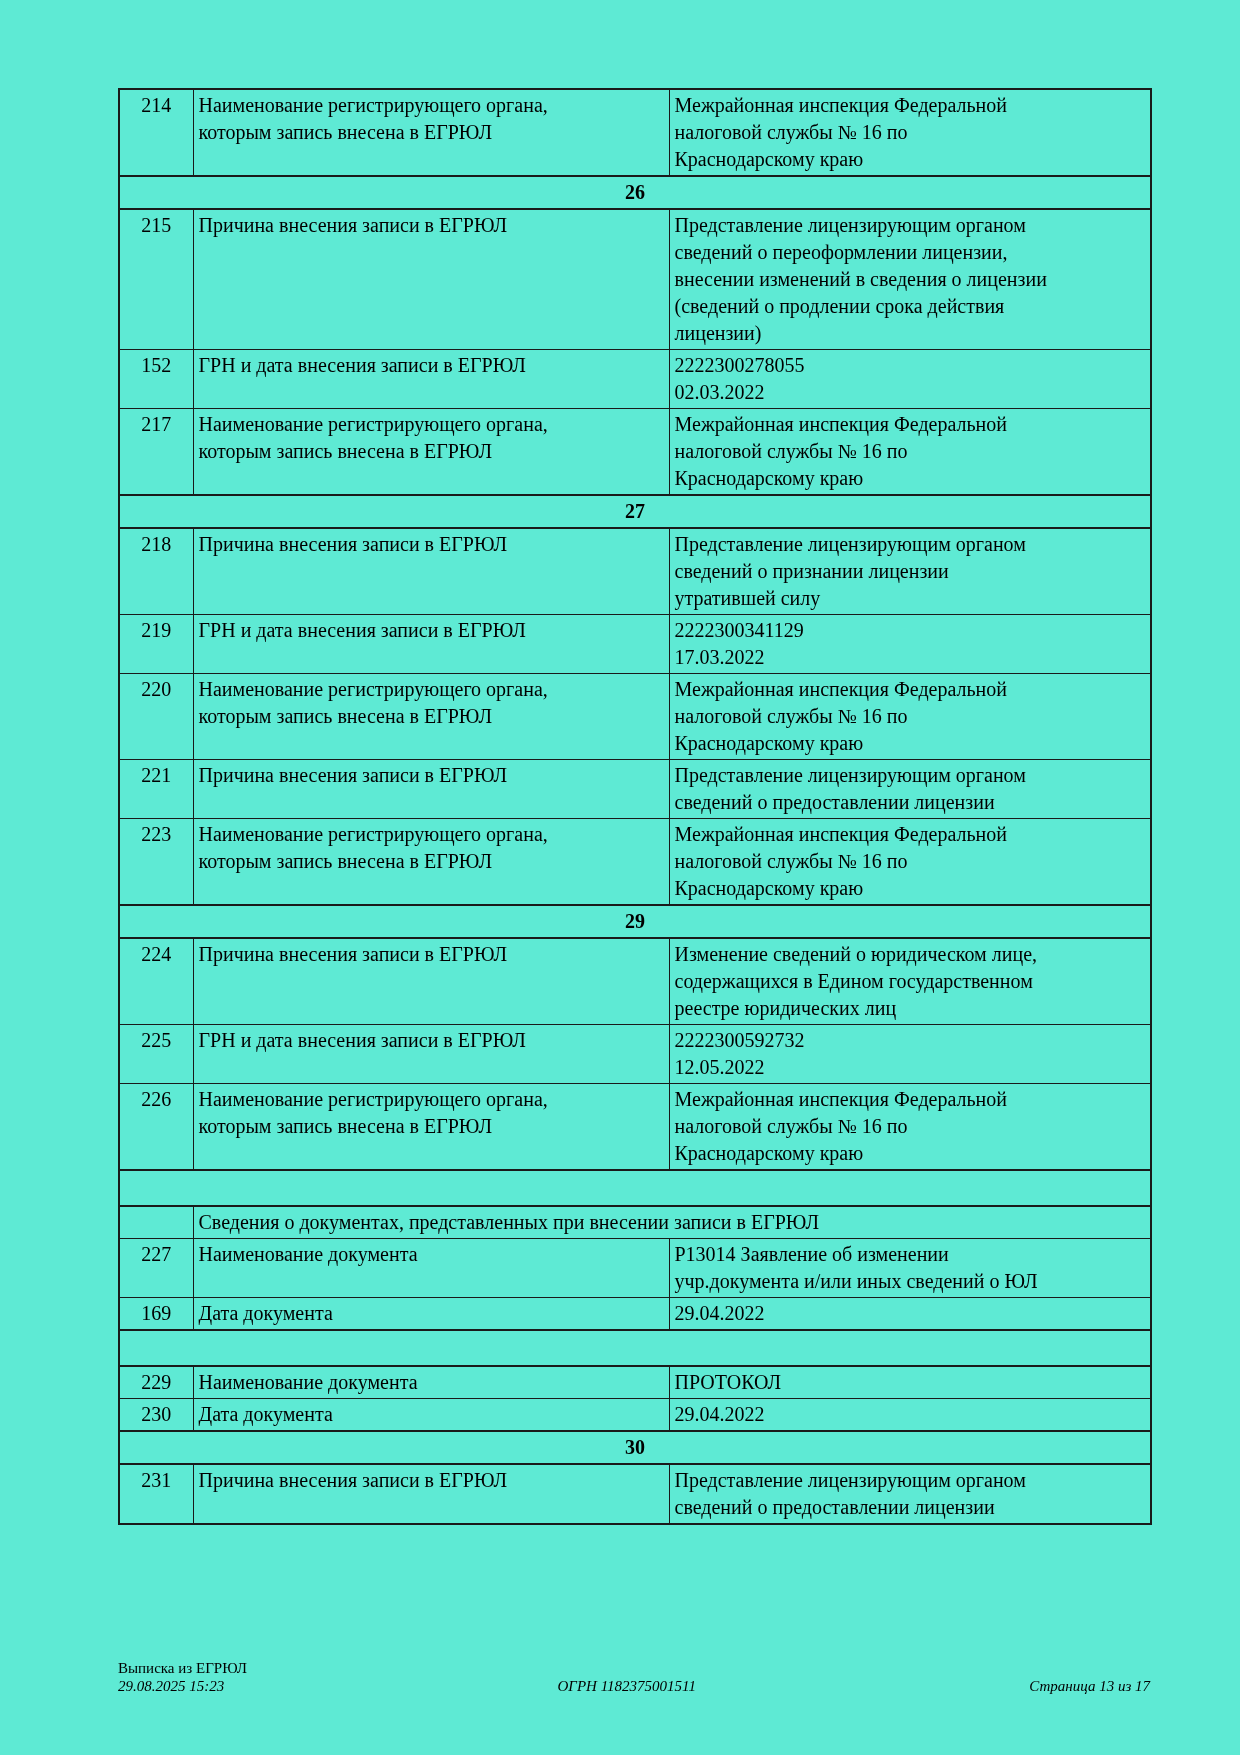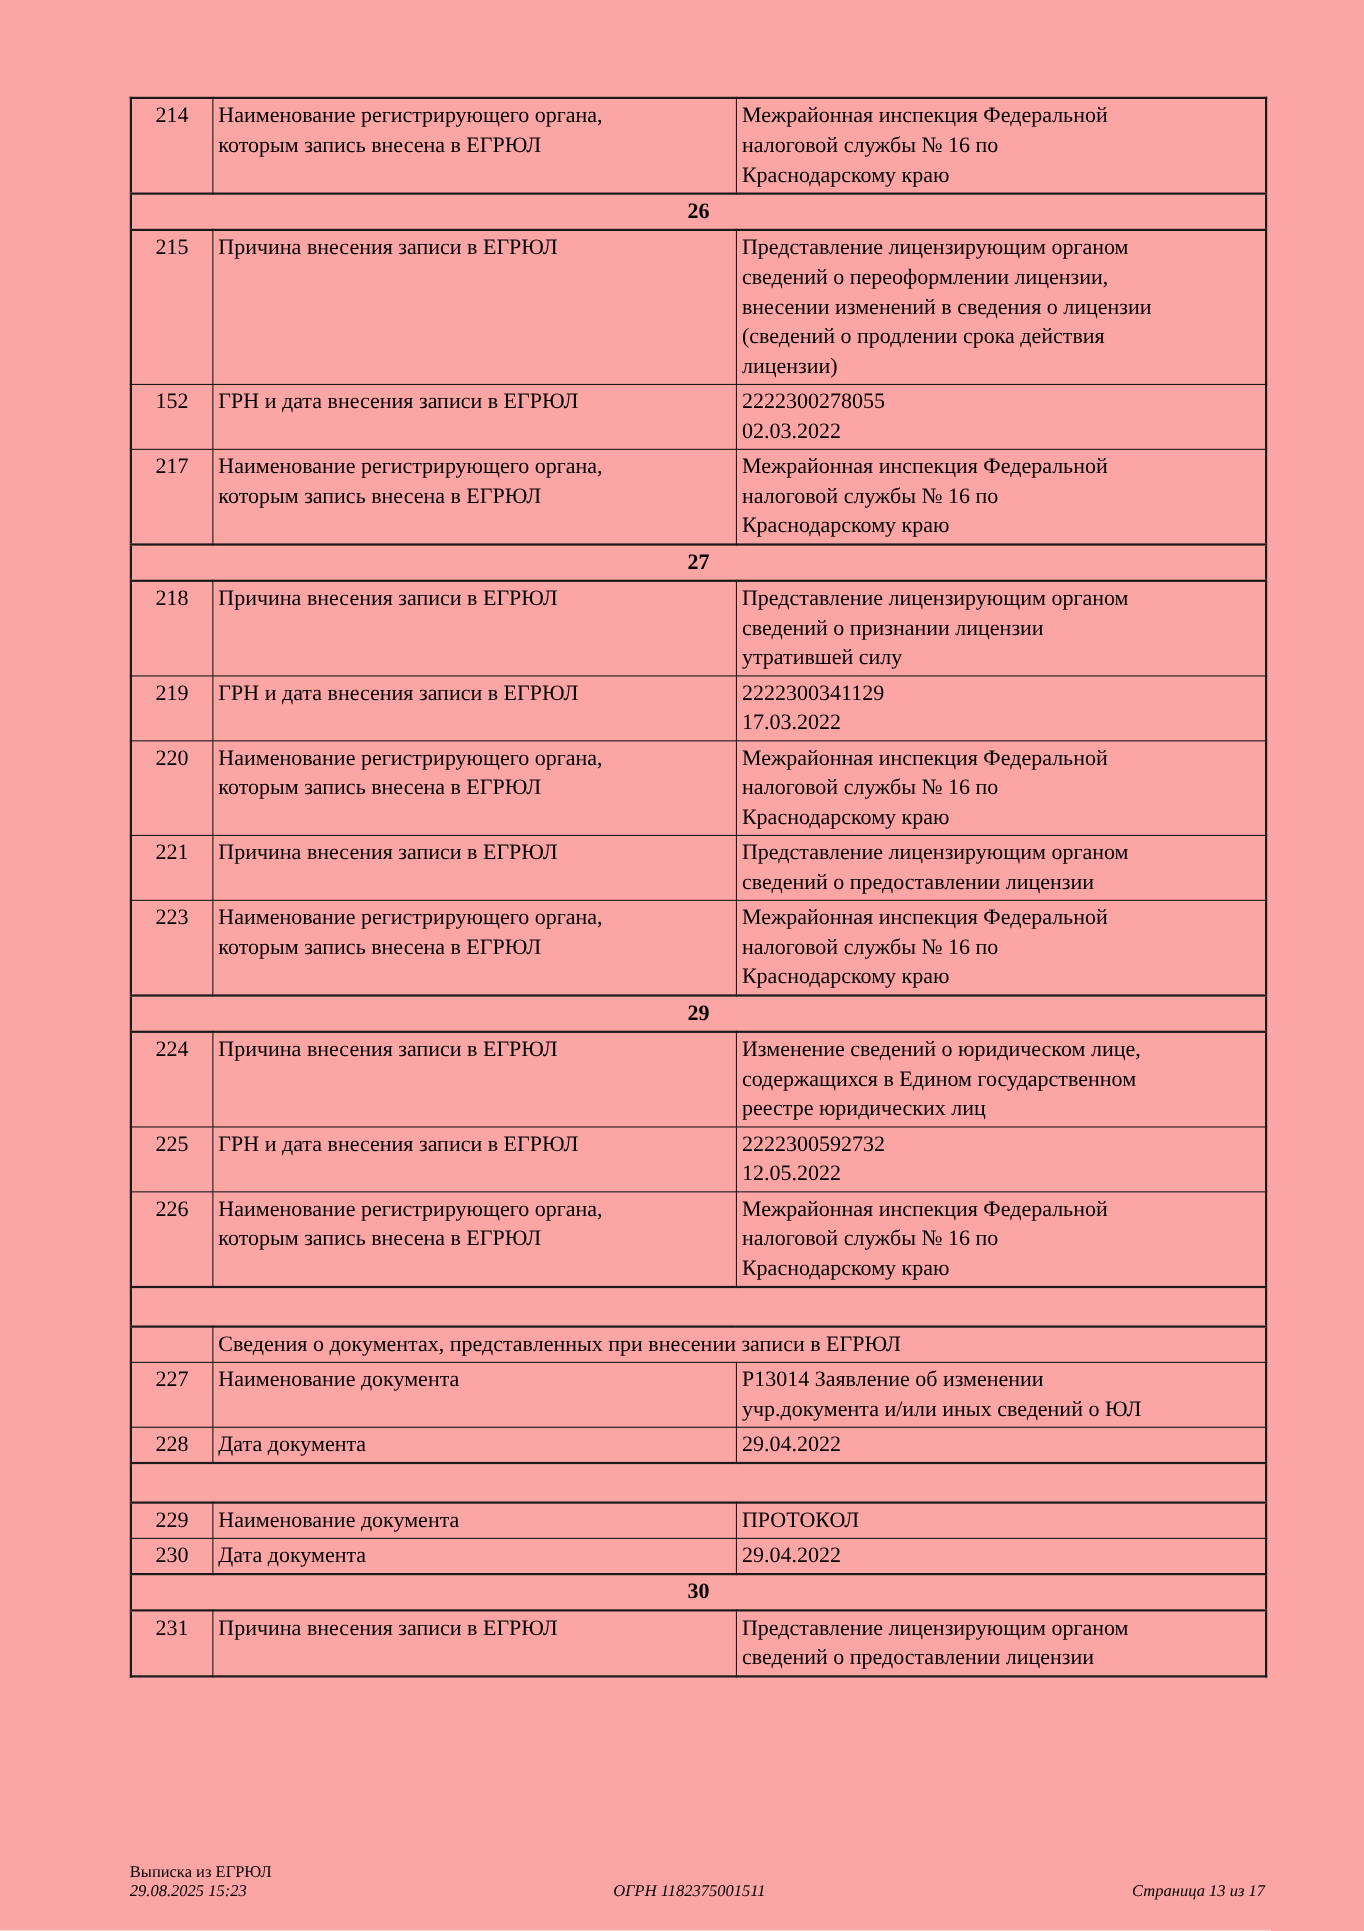--- a/index.html
+++ b/index.html
@@ -6,21 +6,21 @@
     margin: 0;
     padding: 0;
     background: #ffffff;
     font-family: "Liberation Serif", "DejaVu Serif", serif;
     color: #000000;
   }
   .page {
     position: relative;
     width: 1240px;
     height: 1755px;
-    background: #fca5a5;
+    background: #5eead4;
     overflow: hidden;
   }
   table.egrul {
     position: absolute;
     left: 118px;
     top: 88px;
     width: 1032px;
     border-collapse: collapse;
     table-layout: fixed;
     border: 2px solid #1a1a1a;
@@ -52,21 +52,21 @@
     border-bottom: 2px solid #1a1a1a;
     height: 30px;
   }
   tr.section-row td.c-section {
     white-space: normal;
   }
   .footer {
     position: absolute;
     left: 118px;
     width: 1032px;
-    top: 1693px;
+    top: 1659px;
     font-size: 15px;
     line-height: 18px;
   }
   .footer-line2 {
     display: flex;
     justify-content: space-between;
     align-items: baseline;
     font-style: italic;
   }
 </style>
@@ -185,21 +185,21 @@
           <td class="c-num"></td>
           <td class="c-section" colspan="2">Сведения о документах, представленных при внесении записи в ЕГРЮЛ</td>
         </tr>
         <tr class="data-row">
           <td class="c-num">227</td>
           <td class="c-label">Наименование документа</td>
           <td class="c-value">Р13014 Заявление об изменении
 учр.документа и/или иных сведений о ЮЛ</td>
         </tr>
         <tr class="data-row">
-          <td class="c-num">228</td>
+          <td class="c-num">169</td>
           <td class="c-label">Дата документа</td>
           <td class="c-value">29.04.2022</td>
         </tr>
         <tr class="empty-row">
           <td class="c-empty" colspan="3"></td>
         </tr>
         <tr class="data-row">
           <td class="c-num">229</td>
           <td class="c-label">Наименование документа</td>
           <td class="c-value">ПРОТОКОЛ</td>

